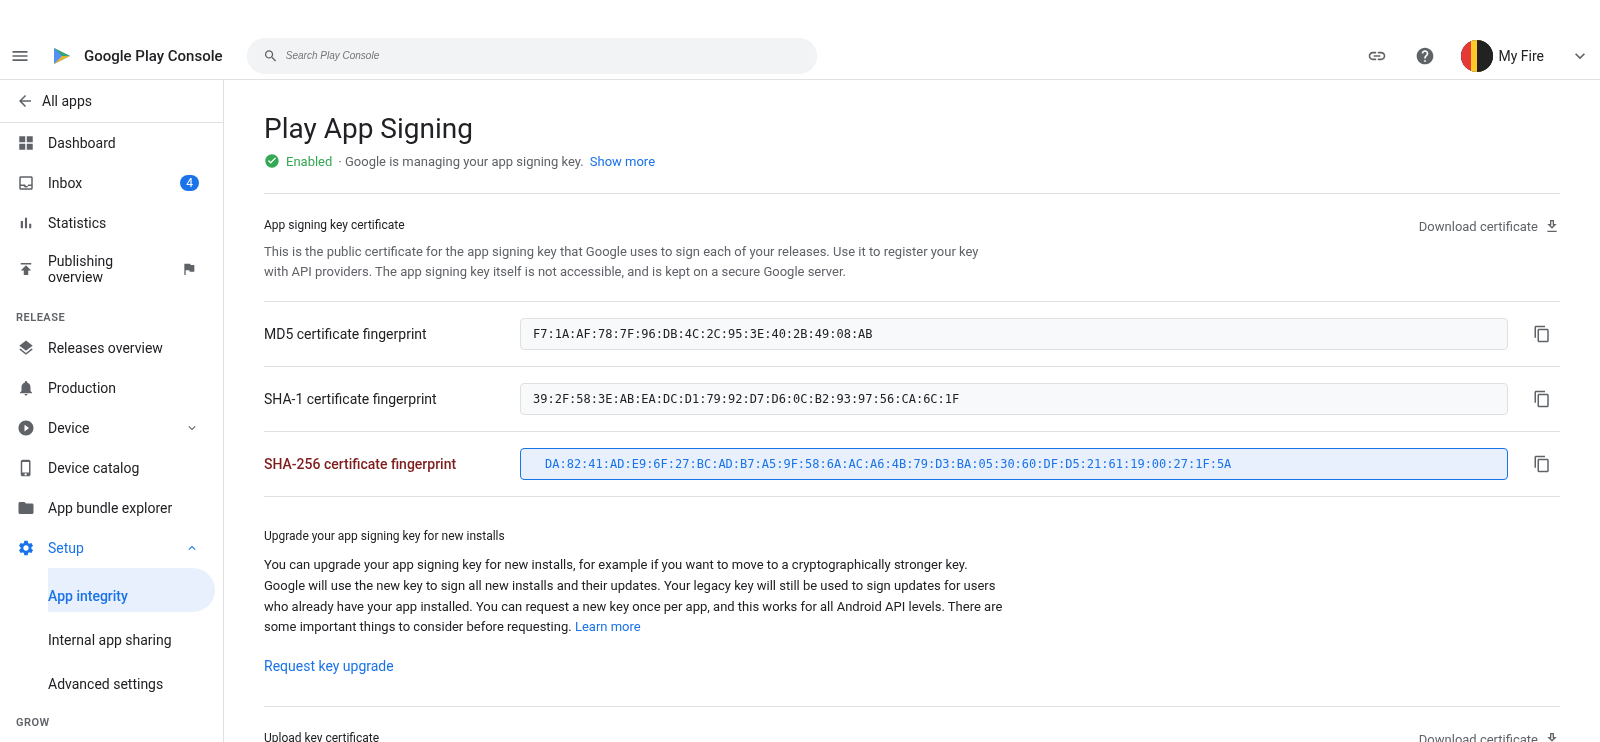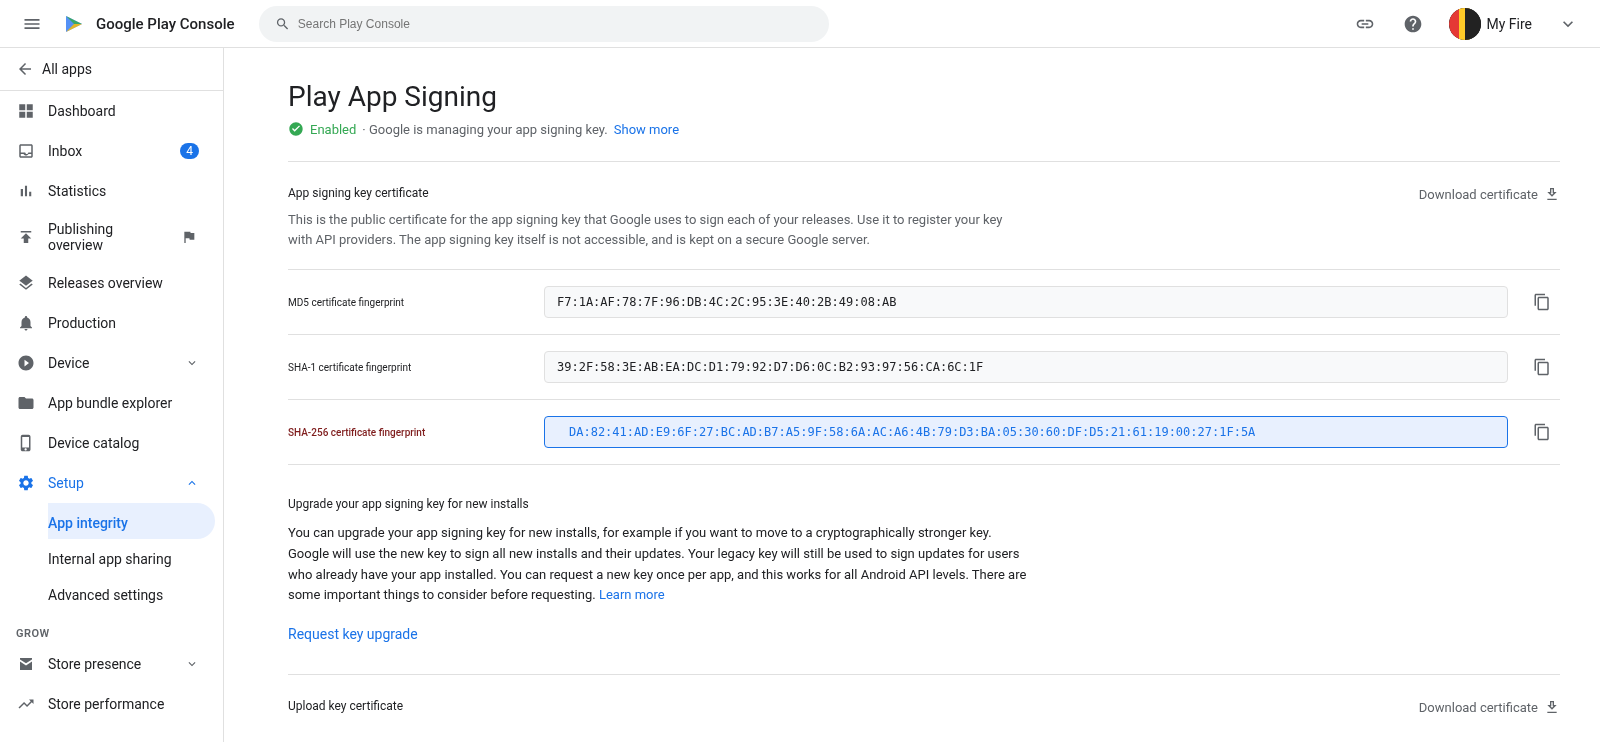--- a/index.html
+++ b/index.html
@@ -1,46 +1,46 @@
 <!DOCTYPE html>
 <html><head>
   <meta charset="utf-8">
   <style>
     * { box-sizing: border-box; margin: 0; padding: 0; }
     body { font-family: 'Google Sans', Roboto, Arial, sans-serif; font-size: 14px; color: #202124; background: #fff; display: flex; flex-direction: column; height: 742px; overflow: hidden; }
 
     
-    .topbar { height: 48px; display: flex; align-items: center; padding: 0 12px; border-bottom: 1px solid #e0e0e0; flex-shrink: 0; gap: 8px; }
+    .topbar { height: 48px; display: flex; align-items: center; padding: 0 0; border-bottom: 1px solid #e0e0e0; flex-shrink: 0; gap: 8px; margin-top: 32px; }
     .topbar-menu-icon { width: 40px; height: 40px; display: flex; align-items: center; justify-content: center; border-radius: 50%; cursor: pointer; }
     .topbar-logo { display: flex; align-items: center; gap: 8px; cursor: pointer; }
     .topbar-logo-text { font-size: 15px; font-weight: 500; color: #202124; white-space: nowrap; }
     .topbar-search { flex: 1; max-width: 570px; margin: 0 16px; }
     .topbar-search-inner { display: flex; align-items: center; background: #f1f3f4; border-radius: 24px; padding: 0 16px; height: 36px; gap: 8px; }
-    .topbar-search-inner input { border: none; background: transparent; outline: none; font-size: 12px; color: #202124; width: 100%; }
+    .topbar-search-inner input { border: none; background: transparent; outline: none; font-size: 10px; color: #202124; width: 100%; font-style: italic; }
     .topbar-right { margin-left: auto; display: flex; align-items: center; gap: 8px; }
     .topbar-icon-btn { width: 40px; height: 40px; display: flex; align-items: center; justify-content: center; border-radius: 50%; cursor: pointer; color: #5f6368; }
     .topbar-avatar { width: 32px; height: 32px; border-radius: 50%; background: #333; overflow: hidden; display: flex; align-items: center; justify-content: center; cursor: pointer; }
     .topbar-account { display: flex; align-items: center; gap: 6px; cursor: pointer; padding: 4px 8px; border-radius: 20px; text-align: center; }
     .topbar-account-name { font-size: 14px; color: #202124; }
 
     
-    .layout { display: flex; flex: 1; overflow: hidden; gap: 24px; }
+    .layout { display: flex; flex: 1; overflow: hidden; }
 
     
     .sidebar { width: 224px; flex-shrink: 0; border-right: 1px solid #e0e0e0; overflow-y: auto; display: flex; flex-direction: column; }
     .sidebar-back { display: flex; align-items: center; gap: 8px; padding: 12px 16px; cursor: pointer; color: #202124; font-size: 14px; border-bottom: 1px solid #e0e0e0; }
     .sidebar-section-label { font-size: 11px; font-weight: 600; color: #5f6368; padding: 16px 16px 4px; text-transform: uppercase; letter-spacing: 0.5px; }
     .sidebar-item { display: flex; align-items: center; gap: 12px; padding: 10px 16px; cursor: pointer; border-radius: 0 24px 24px 0; margin-right: 8px; color: #202124; font-size: 14px; position: relative; }
     .sidebar-item.active { background: #e8f0fe; color: #1a73e8; font-weight: 500; }
     .sidebar-item .badge { margin-left: auto; background: #1a73e8; color: #fff; border-radius: 10px; padding: 1px 6px; font-size: 12px; }
     .sidebar-icon { width: 20px; height: 20px; display: flex; align-items: center; justify-content: center; color: #5f6368; flex-shrink: 0; }
     .sidebar-item.parent-active > .sidebar-icon { color: #1a73e8; }
     .sidebar-item.parent-active { color: #1a73e8; }
     .sidebar-sub { padding-left: 48px; }
-    .sidebar-sub .sidebar-item { padding: 12px 16px 8px 0; border-radius: 0 24px 24px 0; }
+    .sidebar-sub .sidebar-item { padding: 20px 16px 8px 0; border-radius: 0 24px 24px 0; }
     .sidebar-collapse-icon { margin-left: auto; color: #5f6368; }
 
     
     .main { flex: 1; overflow-y: auto; padding: 32px 40px; }
     .page-title { font-size: 28px; font-weight: 400; color: #202124; margin-bottom: 8px; }
     .page-status { display: flex; align-items: center; gap: 6px; font-size: 13px; color: #5f6368; margin-bottom: 24px; }
     .status-green { color: #34a853; }
     .show-more-link { color: #1a73e8; cursor: pointer; text-decoration: none; }
     .divider { border: none; border-top: 1px solid #e0e0e0; margin: 24px 0; }
 
@@ -48,21 +48,21 @@
     .section { margin-bottom: 32px; }
     .section-header { display: flex; align-items: flex-start; justify-content: space-between; margin-bottom: 8px; }
     .section-title { font-size: 12px; font-weight: 400; color: #202124; }
     .section-desc { font-size: 13px; color: #5f6368; max-width: 740px; line-height: 1.5; margin-bottom: 20px; }
 
     .download-cert-btn { display: flex; align-items: center; gap: 6px; color: #5f6368; font-size: 13px; cursor: pointer; white-space: nowrap; }
 
     
     .fingerprint-row { display: flex; align-items: center; gap: 16px; padding: 14px 0; border-bottom: 1px solid #e0e0e0; }
     .fingerprint-row:first-child { border-top: 1px solid #e0e0e0; }
-    .fingerprint-label { width: 240px; flex-shrink: 0; font-size: 10px; color: #202124; }
+    .fingerprint-label { width: 240px; flex-shrink: 0; font-size: 14px; color: #202124; }
     .fingerprint-value-wrap { flex: 1; background: #f8f9fa; border: 1px solid #e0e0e0; border-radius: 4px; padding: 8px 12px; font-family: monospace; font-size: 12px; color: #202124; }
     .fingerprint-value-wrap.selected { background: #e8f0fe; border-color: #1a73e8; color: #1a73e8; padding-left: 24px; }
     .fingerprint-copy-btn { width: 36px; height: 36px; display: flex; align-items: center; justify-content: center; cursor: pointer; color: #5f6368; border-radius: 50%; flex-shrink: 0; }
 
     
     .upgrade-section { margin-bottom: 32px; }
     .upgrade-desc { font-size: 13px; color: #202124; max-width: 740px; line-height: 1.6; margin-bottom: 12px; }
     .link-blue { color: #1a73e8; cursor: pointer; text-decoration: none; }
     .request-link { color: #1a73e8; font-size: 14px; cursor: pointer; display: inline-block; margin-top: 8px; }
 
@@ -171,20 +171,21 @@
           </svg>
       </span>
       <span>Publishing overview</span>
       <span class="sidebar-icon" style="margin-left:auto">
         <svg width="16" height="16" viewBox="0 0 24 24" fill="#5f6368">
             <path d="M14.4 6L14 4H5v17h2v-7h5.6l.4 2h7V6z"></path>
           </svg>
       </span>
     </div>
 
+    <div class="sidebar-section-label">Release</div>
 
     <div class="sidebar-item">
       <span class="sidebar-icon">
         <svg width="18" height="18" viewBox="0 0 24 24" fill="currentColor">
             <path d="M11.99 18.54l-7.37-5.73L3 14.07l9 7 9-7-1.63-1.27-7.38 5.74zm.01-2.81l7.36-5.73L21 8.93l-9-7-9 7 1.63 1.07L12 15.73z"></path>
           </svg>
       </span>
       <span>Releases overview</span>
     </div>
 
@@ -207,33 +208,33 @@
       <span class="sidebar-collapse-icon">
         <svg width="14" height="14" viewBox="0 0 24 24" fill="#5f6368">
             <path d="M7.41 8.59L12 13.17l4.59-4.58L18 10l-6 6-6-6 1.41-1.41z"></path>
           </svg>
       </span>
     </div>
 
     <div class="sidebar-item">
       <span class="sidebar-icon">
         <svg width="18" height="18" viewBox="0 0 24 24" fill="currentColor">
+            <path d="M15.5 1h-8C6.12 1 5 2.12 5 3.5v17C5 21.88 6.12 23 7.5 23h8c1.38 0 2.5-1.12 2.5-2.5v-17C18 2.12 16.88 1 15.5 1zm-4 21c-.83 0-1.5-.67-1.5-1.5S10.67 19 11.5 19s1.5.67 1.5 1.5S12.33 22 11.5 22zm4.5-4H7V4h9v14z"></path>
+          </svg>
+      </span>
+      <span>Device catalog</span>
+    </div>
+
+    <div class="sidebar-item">
+      <span class="sidebar-icon">
+        <svg width="18" height="18" viewBox="0 0 24 24" fill="currentColor">
             <path d="M10 4H4c-1.1 0-2 .9-2 2v12c0 1.1.9 2 2 2h16c1.1 0 2-.9 2-2V8c0-1.1-.9-2-2-2h-8l-2-2z"></path>
           </svg>
       </span>
       <span>App bundle explorer</span>
-    </div>
-
-    <div class="sidebar-item">
-      <span class="sidebar-icon">
-        <svg width="18" height="18" viewBox="0 0 24 24" fill="currentColor">
-            <path d="M15.5 1h-8C6.12 1 5 2.12 5 3.5v17C5 21.88 6.12 23 7.5 23h8c1.38 0 2.5-1.12 2.5-2.5v-17C18 2.12 16.88 1 15.5 1zm-4 21c-.83 0-1.5-.67-1.5-1.5S10.67 19 11.5 19s1.5.67 1.5 1.5S12.33 22 11.5 22zm4.5-4H7V4h9v14z"></path>
-          </svg>
-      </span>
-      <span>Device catalog</span>
     </div>
 
     <div class="sidebar-item parent-active">
       <span class="sidebar-icon">
         <svg width="18" height="18" viewBox="0 0 24 24" fill="#1a73e8">
             <path d="M19.14 12.94c.04-.3.06-.61.06-.94 0-.32-.02-.64-.07-.94l2.03-1.58c.18-.14.23-.41.12-.61l-1.92-3.32c-.12-.22-.37-.29-.59-.22l-2.39.96c-.5-.38-1.03-.7-1.62-.94l-.36-2.54c-.04-.24-.24-.41-.48-.41h-3.84c-.24 0-.43.17-.47.41l-.36 2.54c-.59.24-1.13.57-1.62.94l-2.39-.96c-.22-.08-.47 0-.59.22L2.74 8.87c-.12.21-.08.47.12.61l2.03 1.58c-.05.3-.09.63-.09.94s.02.64.07.94l-2.03 1.58c-.18.14-.23.41-.12.61l1.92 3.32c.12.22.37.29.59.22l2.39-.96c.5.38 1.03.7 1.62.94l.36 2.54c.05.24.24.41.48.41h3.84c.24 0 .44-.17.47-.41l.36-2.54c.59-.24 1.13-.56 1.62-.94l2.39.96c.22.08.47 0 .59-.22l1.92-3.32c.12-.22.07-.47-.12-.61l-2.01-1.58zM12 15.6c-1.98 0-3.6-1.62-3.6-3.6s1.62-3.6 3.6-3.6 3.6 1.62 3.6 3.6-1.62 3.6-3.6 3.6z"></path>
           </svg>
       </span>
       <span>Setup</span>
       <span class="sidebar-collapse-icon">

